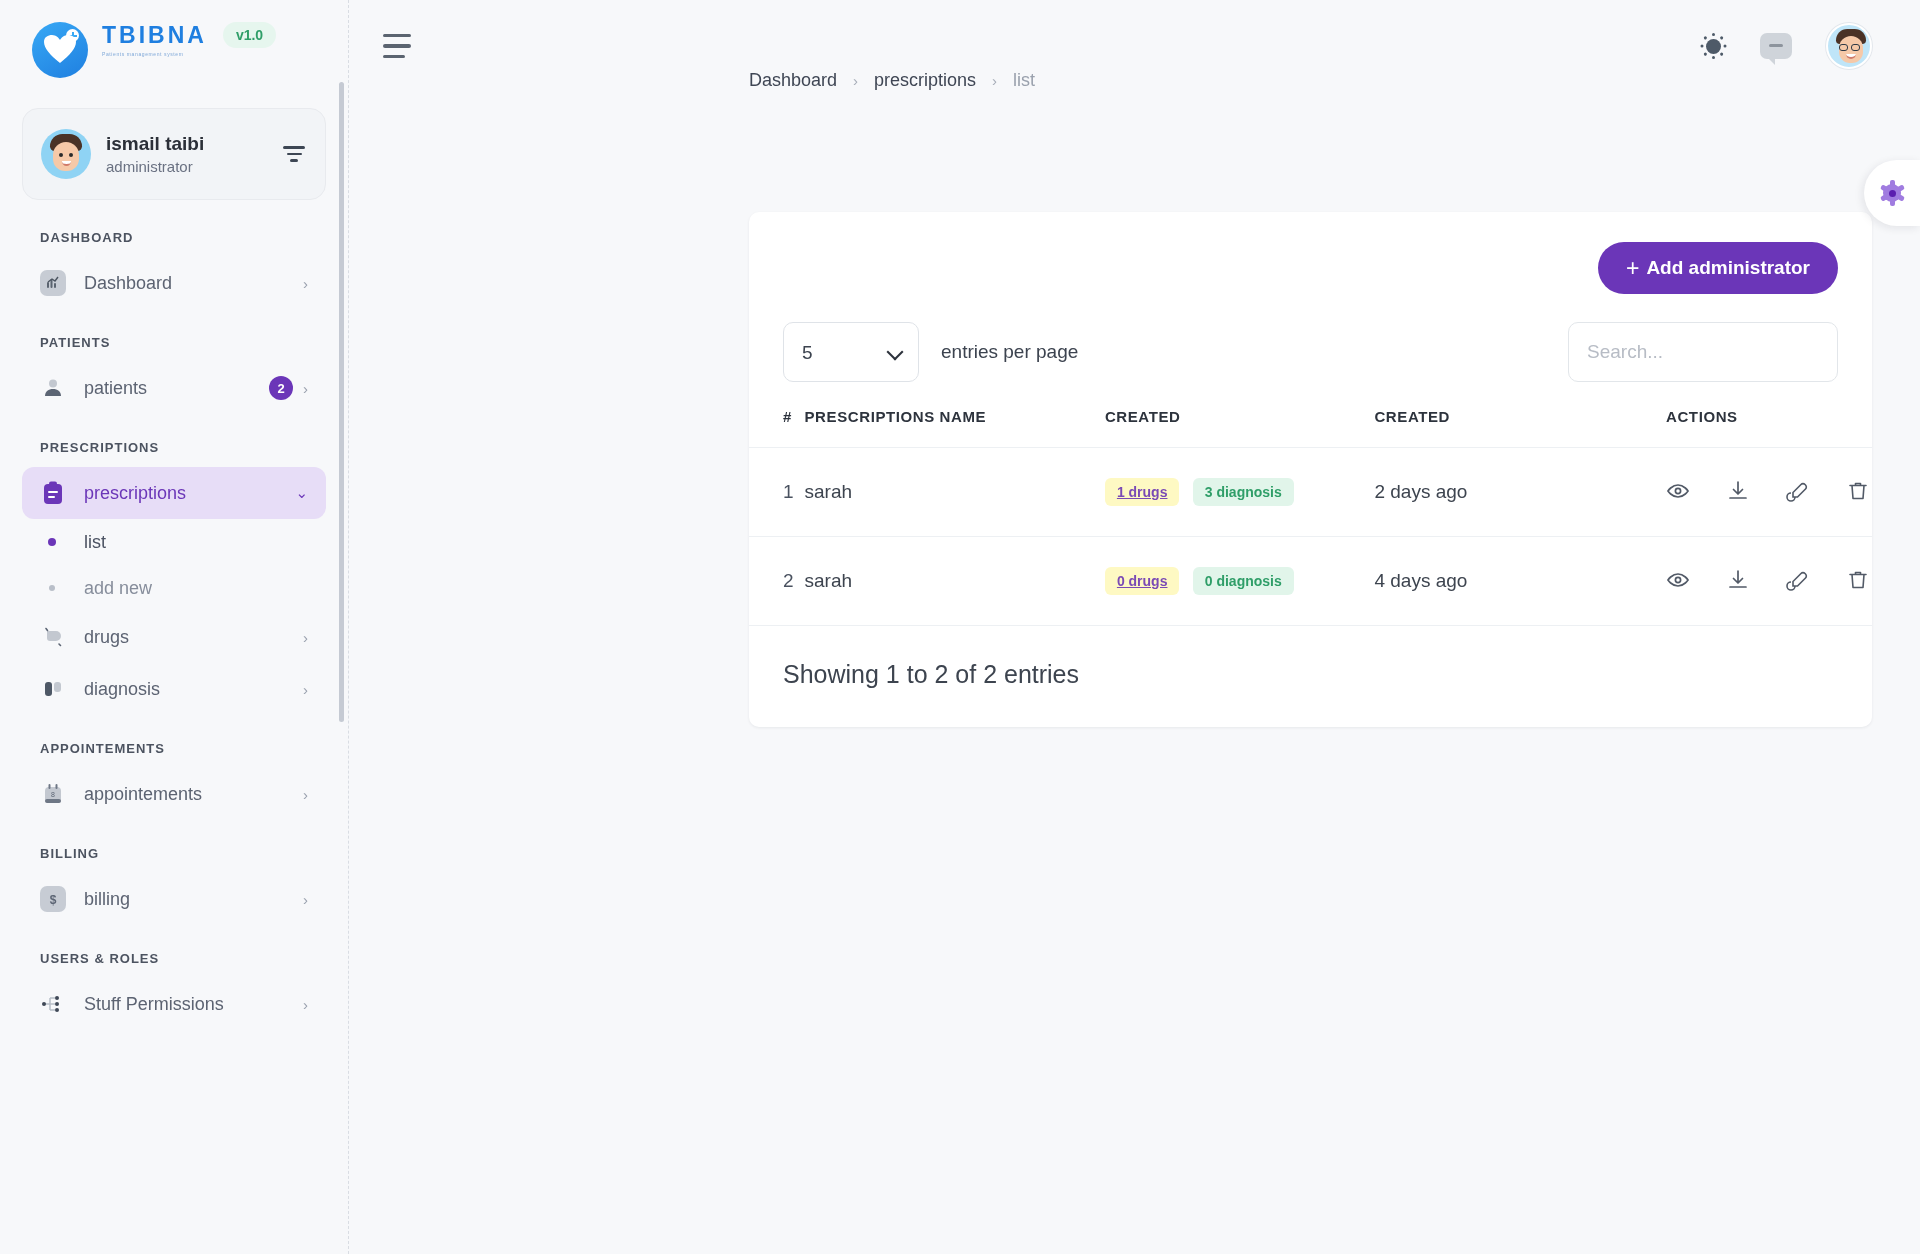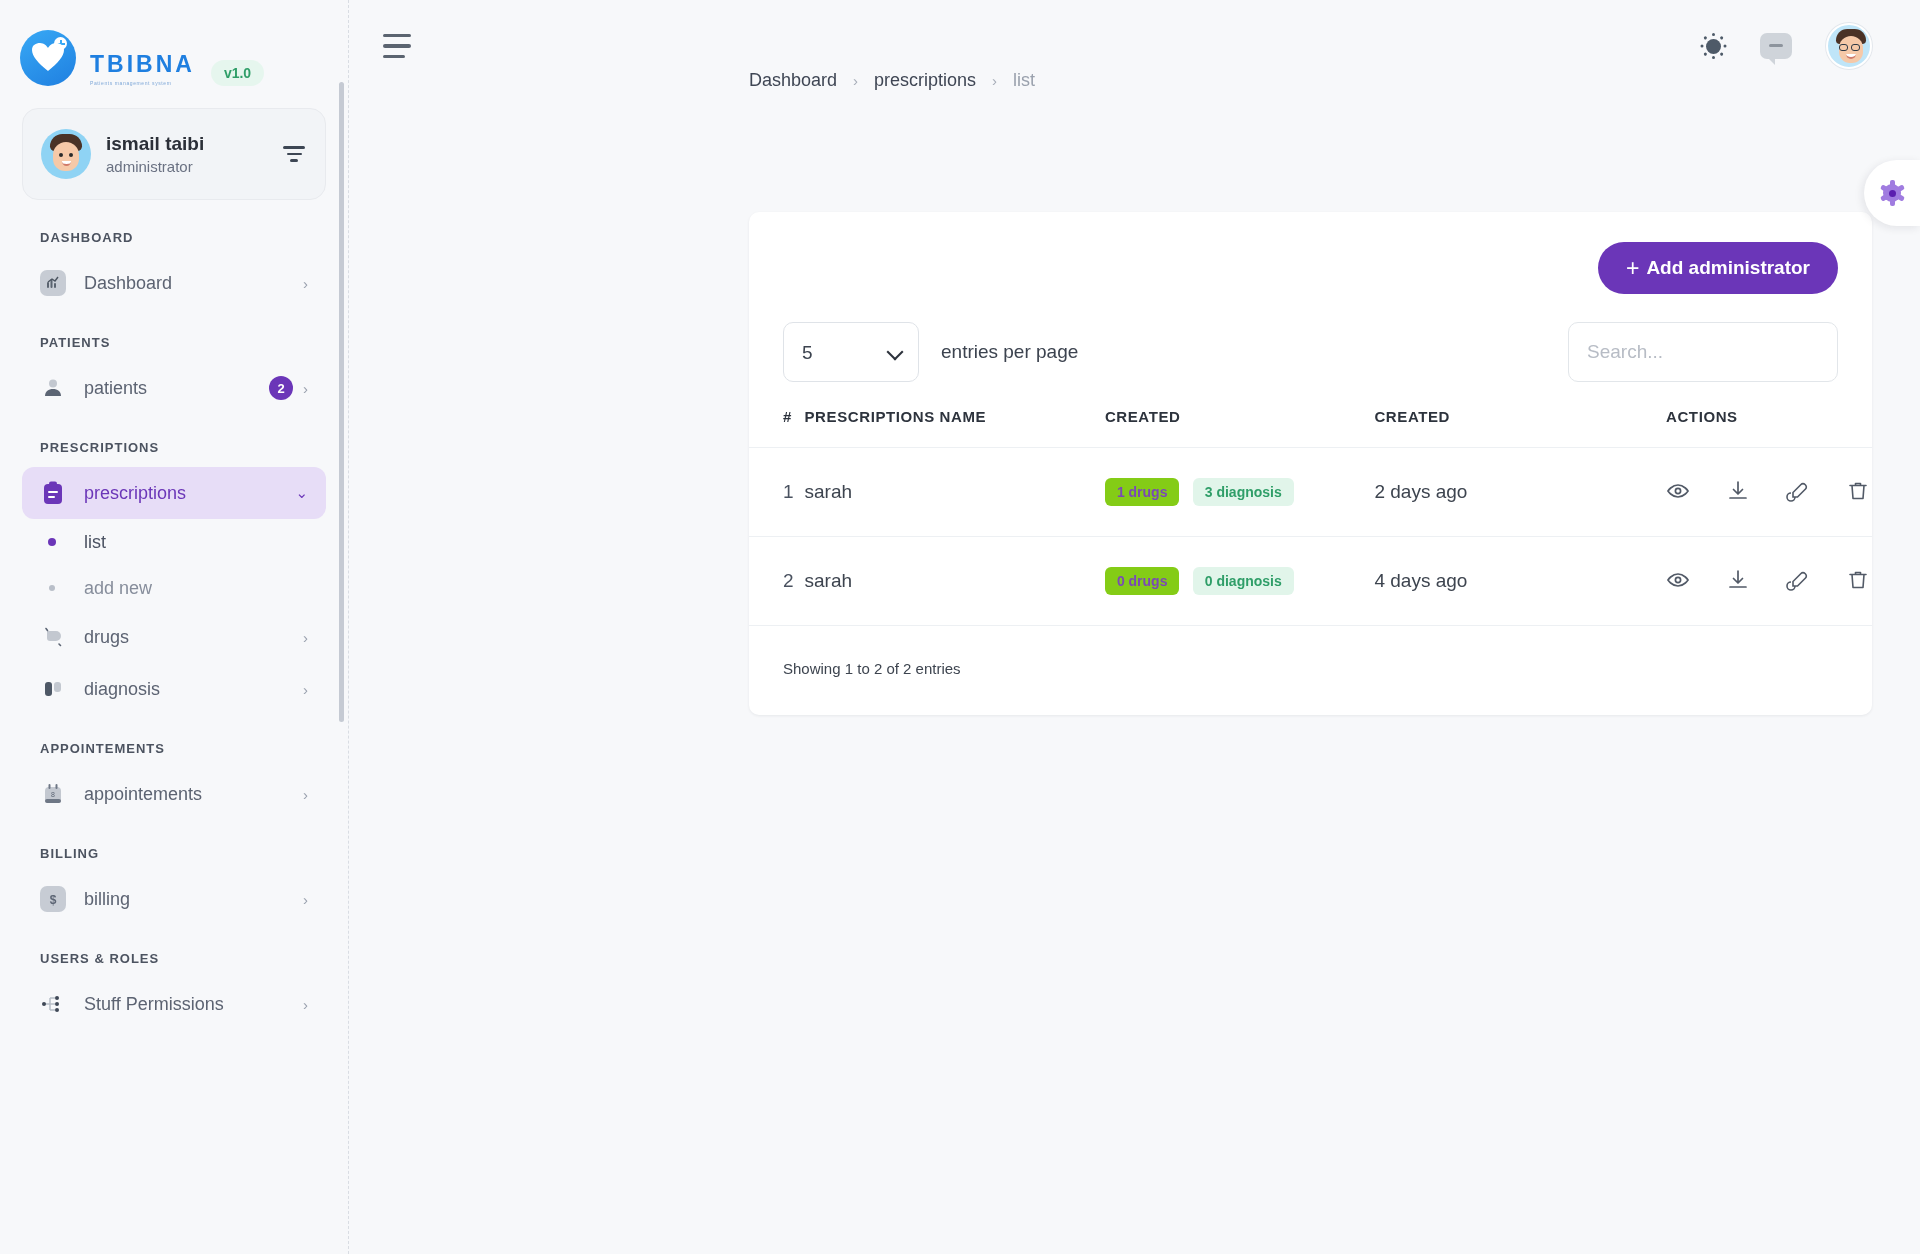--- a/index.html
+++ b/index.html
@@ -14,22 +14,22 @@
   
   .sidebar {
     width: 349px; height: 1254px;
     background: #f7f8fa;
     border-right: 1px dashed #d9dde3;
     position: relative;
     overflow: hidden;
     flex: 0 0 349px;
   }
   .logo-row {
-    display: flex; align-items: flex-end;
-    padding: 22px 0 0 20px; height: 86px;
+    display: flex; align-items: flex-start;
+    padding: 22px 0 0 32px; height: 86px;
   }
   .logo-mark {
     width: 56px; height: 56px; flex: 0 0 56px;
     border-radius: 50%;
     background: linear-gradient(150deg,#38a9f5 0%,#1f7fe0 100%);
     position: relative;
   }
   .logo-mark::after {
     content: "";
     position: absolute; left: 12px; top: 13px;
@@ -212,27 +212,27 @@
   thead tr { border-bottom: 1px solid #edf0f3; }
   th.c-num { width: 60px; padding-left: 34px; }
   th.c-name { width: 370px; }
   th.c-content { width: 340px; }
   th.c-created { width: 380px; }
   th.c-actions { }
   tbody td { padding: 30px 0; font-size: 19px; color: #3d444f; border-bottom: 1px solid #edf0f3; }
   td.c-num { padding-left: 34px; color: #4a5260; }
   .pill { display: inline-block; font-size: 14px; font-weight: 600;
     padding: 6px 12px; border-radius: 6px; margin-right: 8px; }
-  .pill.drugs { background: #84cc16; color: #7a4ab5; }
+  .pill.drugs { background: #fef9c3; color: #7a4ab5; text-decoration: underline; }
   .pill.diag { background: #e1f5ea; color: #2f9e68; }
   .actions { display: flex; gap: 34px; align-items: center; }
   .act { width: 26px; height: 26px; cursor: pointer; color: #525a67; }
   .act svg { display: block; }
 
-  .footer-row { padding: 34px 34px 38px 34px; font-size: 15px; color: #3d444f; }
+  .footer-row { padding: 34px 34px 38px 34px; font-size: 25px; color: #3d444f; }
 
   .side-tab {
     position: absolute; right: 0; top: 160px;
     width: 56px; height: 66px; background: #fff;
     border-radius: 34px 0 0 34px;
     box-shadow: -2px 2px 8px rgba(20,25,40,.09);
     display: flex; align-items: center; justify-content: center; cursor: pointer;
   }
   .gear { width: 24px; height: 24px; position: relative; }
   .gear .gbody { position: absolute; left: 3px; top: 3px; width: 18px; height: 18px;

